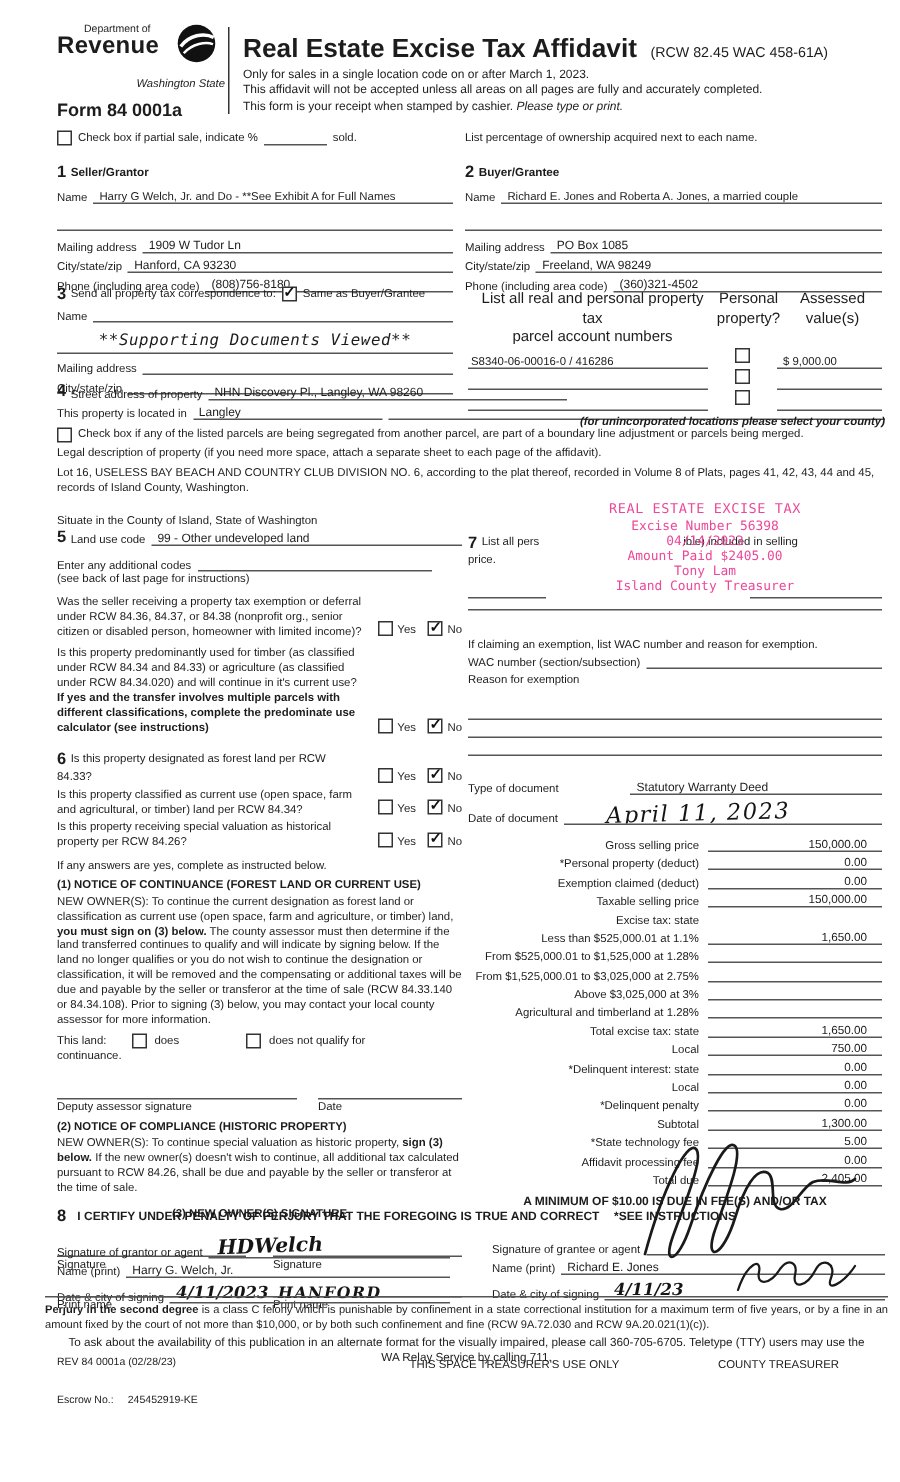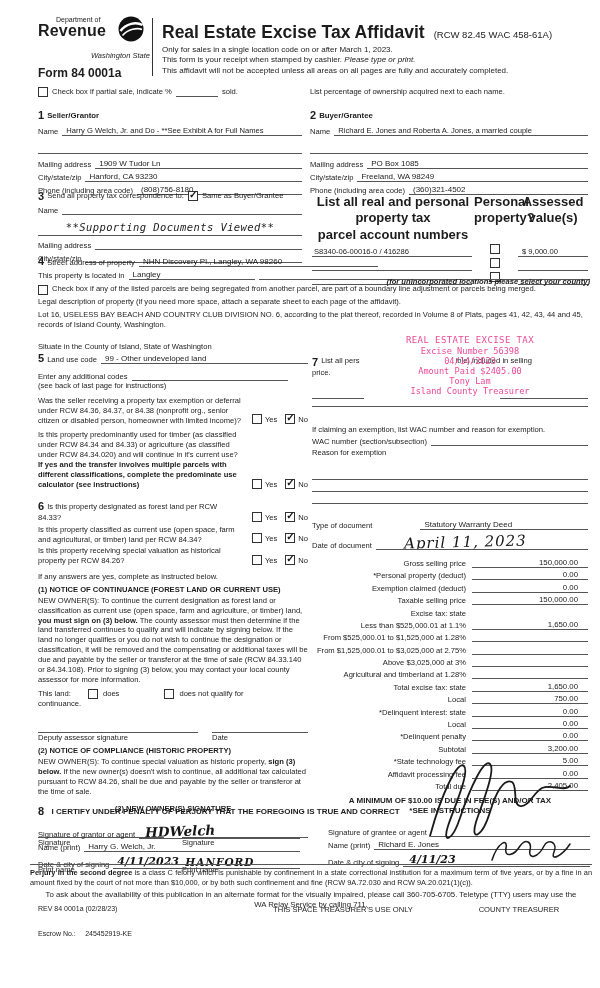--- a/index.html
+++ b/index.html
@@ -20,21 +20,21 @@
   .blankline{border-bottom:1px solid #555;height:11px;}
   
   .cb{display:inline-block;width:8px;height:8px;border:1px solid #333;position:relative;background:#fff;vertical-align:-1px;flex:none;}
   .cb.checked::after{content:"✓";position:absolute;left:0px;top:-3px;font-size:10px;font-weight:bold;color:#111;}
   
   .q{display:flex;margin-top:5px;}
   .q .qtext{flex:1;padding-right:5px;font-size:7.6px;line-height:1.3;}
   .yn{display:flex;gap:3px;align-items:flex-end;white-space:nowrap;font-size:7.6px;padding-bottom:1px;}
   .yn .cb{margin-left:5px;}
   
-  .phead{display:flex;font-size:13px;font-weight:bold;text-align:center;line-height:1.25;}
+  .phead{display:flex;font-size:10px;font-weight:normal;text-align:center;line-height:1.25;justify-content:flex-end;}
   .prow{display:flex;align-items:flex-end;height:14px;}
   .pnum{width:158px;border-bottom:1px solid #555;font-size:7.6px;padding-left:2px;}
   .pcb{width:46px;text-align:center;}
   .pval{width:66px;border-bottom:1px solid #555;font-size:7.6px;padding-left:4px;}
   
   .taxrow{display:flex;justify-content:flex-end;align-items:flex-end;height:12.4px;}
   .taxrow .tlabel{font-size:7.6px;text-align:right;padding-right:6px;white-space:nowrap;}
   .taxrow .tval{width:106px;border-bottom:1px solid #555;text-align:right;font-size:7.8px;padding-right:10px;flex:none;}
   .taxrow.nol .tval{border-bottom:none;}
   
@@ -68,25 +68,25 @@
     <div class="b" style="font-size:12px;margin-top:6px;">Form 84 0001a</div>
   </div>
   <div class="hdr-divider"></div>
 
   <div class="abs" style="left:162px;top:22px;width:430px;">
     <div style="display:flex;align-items:baseline;">
       <span class="b" style="font-size:17.5px;white-space:nowrap;">Real Estate Excise Tax Affidavit</span>
       <span style="font-size:9.5px;margin-left:9px;white-space:nowrap;">(RCW 82.45 WAC 458-61A)</span>
     </div>
     <div class="txt" style="font-size:8px;margin-top:2px;">Only for sales in a single location code on or after March 1, 2023.</div>
+    <div class="txt" style="font-size:8px;">This affidavit will not be accepted unless all areas on all pages are fully and accurately completed.</div>
     <div class="txt" style="font-size:8px;">
       <span>This form is your receipt when stamped by cashier.</span>
       <span class="i">Please type or print.</span>
     </div>
-    <div class="txt" style="font-size:8px;">This affidavit will not be accepted unless all areas on all pages are fully and accurately completed.</div>
   </div>
 
   <div class="abs" style="left:38px;top:87px;width:552px;display:flex;align-items:flex-end;">
     <span class="cb"></span>
     <span class="txt" style="margin-left:4px;">Check box if partial sale, indicate %</span>
     <span class="uf" style="width:42px;height:9px;margin:0 4px;"></span>
     <span class="txt">sold.</span>
     <span class="txt" style="margin-left:72px;">List percentage of ownership acquired next to each name.</span>
   </div>
 
@@ -425,21 +425,21 @@
       <div class="taxrow">
           <span class="tlabel">Local</span>
           <span class="tval">0.00</span>
         </div>
       <div class="taxrow">
           <span class="tlabel">*Delinquent penalty</span>
           <span class="tval">0.00</span>
         </div>
       <div class="taxrow">
           <span class="tlabel">Subtotal</span>
-          <span class="tval">3,200.00</span>
+          <span class="tval">1,300.00</span>
         </div>
       <div class="taxrow">
           <span class="tlabel">*State technology fee</span>
           <span class="tval">5.00</span>
         </div>
       <div class="taxrow">
           <span class="tlabel">Affidavit processing fee</span>
           <span class="tval">0.00</span>
         </div>
       <div class="taxrow">

